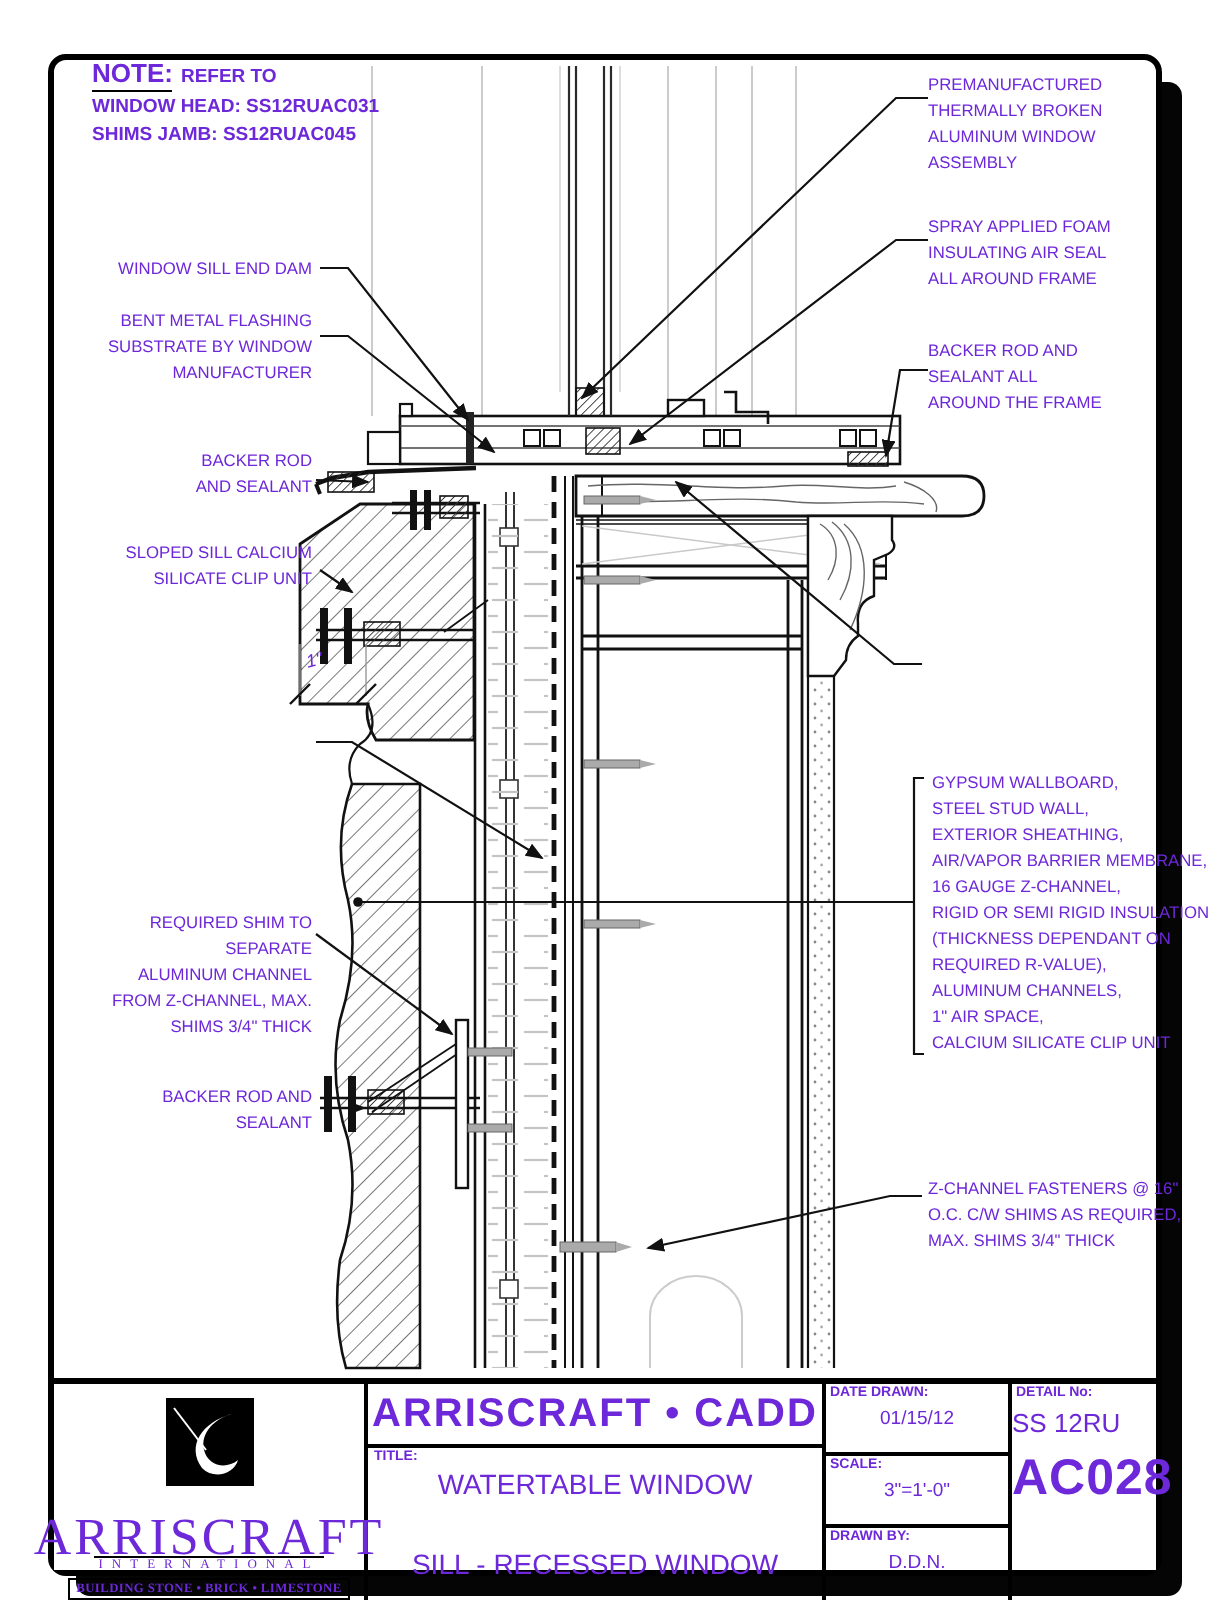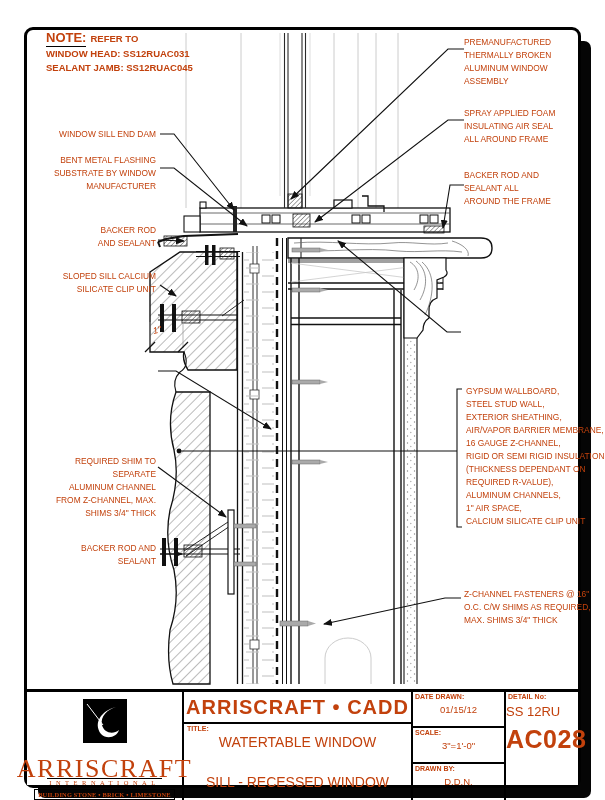--- a/index.html
+++ b/index.html
@@ -1,17 +1,17 @@
 <!DOCTYPE html>
 <html><head>
 <meta charset="utf-8">
 <style>
   html,body{margin:0;padding:0;background:#fff;}
   .page{position:relative;width:605px;height:800px;background:#fff;overflow:hidden;
-        font-family:"Liberation Sans",sans-serif;color:#c2410c;}
+        font-family:"Liberation Sans",sans-serif;color:#6d28d9;}
   .frame{position:absolute;left:24px;top:27px;width:551px;height:755px;background:#fff;
          border:3px solid #000;border-radius:9px;box-shadow:12px 12px 0 -2px #050505;}
   .lines{position:absolute;left:0;top:0;width:605px;height:800px;}
   
   .note{position:absolute;left:46px;top:30px;line-height:13px;}
   .note-head{font-size:13px;font-weight:bold;border-bottom:1.6px solid #000;padding-bottom:1px;}
   .note-refer{font-size:9.5px;font-weight:bold;margin-left:4px;}
   .note-line{font-size:9.5px;font-weight:bold;margin-top:1.5px;}
   
   .lbl{position:absolute;font-size:8.4px;line-height:13px;white-space:pre;letter-spacing:0;}
@@ -227,21 +227,21 @@
       <path d="M457,451 L179,451"></path>
       <circle cx="179" cy="451" r="2.4" fill="#111" stroke="none"></circle>
     </g>
   </svg>
 
   <div class="note">
     <div>
       <span class="note-head">NOTE:</span><span class="note-refer">REFER TO</span>
     </div>
     <div class="note-line">WINDOW HEAD: SS12RUAC031</div>
-    <div class="note-line">SEALANT JAMB: SS12RUAC045</div>
+    <div class="note-line">SHIMS JAMB: SS12RUAC045</div>
   </div>
 
   <div class="lbl lbl-l" style="top:128px">WINDOW SILL END DAM</div>
   <div class="lbl lbl-l" style="top:154px">BENT METAL FLASHING
 SUBSTRATE BY WINDOW
 MANUFACTURER</div>
   <div class="lbl lbl-l" style="top:224px">BACKER ROD
 AND SEALANT</div>
   <div class="lbl lbl-l" style="top:270px">SLOPED SILL CALCIUM
 SILICATE CLIP UNIT</div>

